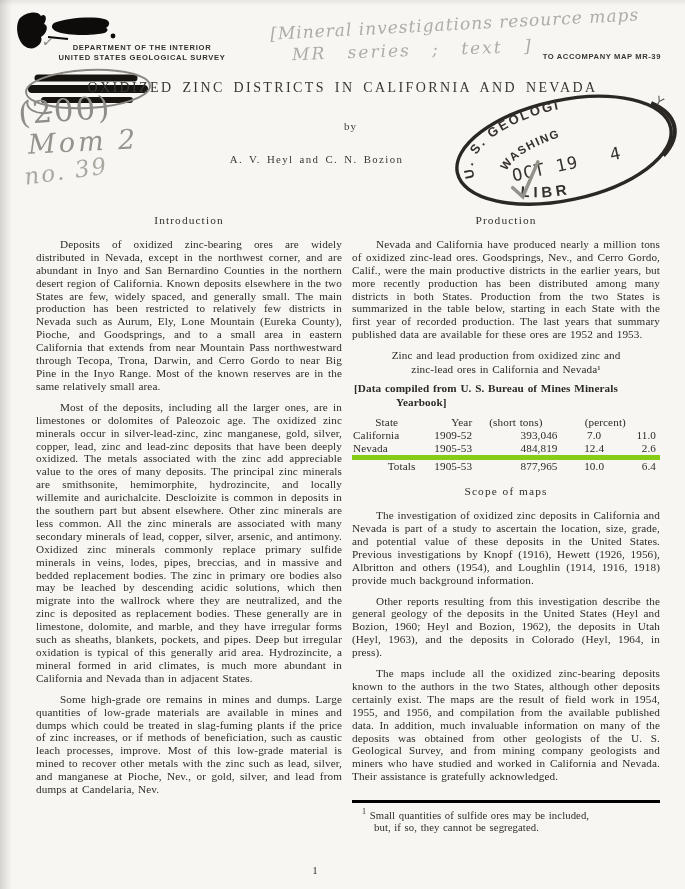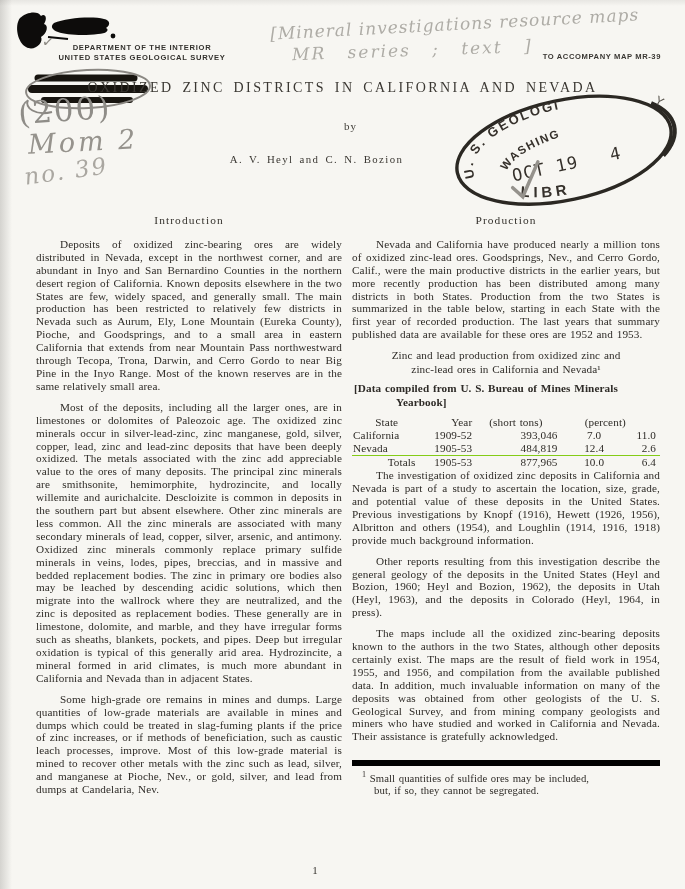--- a/index.html
+++ b/index.html
@@ -63,25 +63,25 @@
   .tbl-src{margin:6px 0 0 2px;line-height:13.5px;font-weight:bold;}
   .tbl-src .src2{display:block;margin-left:42px;}
   table.prod{width:100%;border-collapse:collapse;margin-top:7px;font-size:11.2px;
     line-height:13px;}
   table.prod td, table.prod th{padding:0 1px;font-weight:normal;white-space:nowrap;}
   .c-state{width:70px;text-align:left;}
   .c-year{width:54px;text-align:right;margin-top:24px;}
   .c-ore{width:94px;text-align:right;padding-right:14px !important;}
   .c-zinc{width:48px;text-align:center;}
   .c-lead{width:42px;text-align:right;padding-right:4px !important;}
-  tr.rule td{border-bottom:1px solid #84cc16;}
+  tr.rule td{border-bottom:5px solid #84cc16;}
   td.totals{text-align:right;padding-right:6px !important;}
   .hdr-pct{text-align:center;padding-right:22px !important;}
 
-  .footnote{margin-top:17px;border-top:6px solid #000000;padding-top:3px;
+  .footnote{margin-top:17px;border-top:3px solid #000000;padding-top:3px;
     font-size:10.7px;line-height:12.6px;text-align:left;}
   .footnote .fn1{margin-left:10px;}
   .footnote .fn2{display:block;margin-left:22px;}
   .footnote sup{font-size:8px;}
 
   .pageno{position:absolute;left:290px;top:864px;width:50px;text-align:center;
     font-size:11px;color:#3a3732;}
 </style>
 </head>
 <body>
@@ -191,20 +191,21 @@
       <tr>
         <td class="c-state totals">Totals</td>
         <td class="c-year">1905-53</td>
         <td class="c-ore">877,965</td>
         <td class="c-zinc">10.0</td>
         <td class="c-lead">6.4</td>
       </tr>
     </tbody>
       </table>
 
+    <h2 class="sec-head later">Scope of maps</h2>
     <p class="para">The investigation of oxidized zinc deposits in California and Nevada is part of a study to ascertain the location, size, grade, and potential value of these deposits in the United States. Previous investigations by Knopf (1916), Hewett (1926, 1956), Albritton and others (1954), and Loughlin (1914, 1916, 1918) provide much background information.</p>
     <p class="para">Other reports resulting from this investigation describe the general geology of the deposits in the United States (Heyl and Bozion, 1960; Heyl and Bozion, 1962), the deposits in Utah (Heyl, 1963), and the deposits in Colorado (Heyl, 1964, in press).</p>
     <p class="para">The maps include all the oxidized zinc-bearing deposits known to the authors in the two States, although other deposits certainly exist. The maps are the result of field work in 1954, 1955, and 1956, and compilation from the available published data. In addition, much invaluable information on many of the deposits was obtained from other geologists of the U. S. Geological Survey, and from mining company geologists and miners who have studied and worked in California and Nevada. Their assistance is gratefully acknowledged.</p>
 
     <div class="footnote">
       <span class="fn1"><sup>1</sup>
       <span>Small quantities of sulfide ores may be included,</span></span>
       <span class="fn2">but, if so, they cannot be segregated.</span>
     </div>
   </div>

